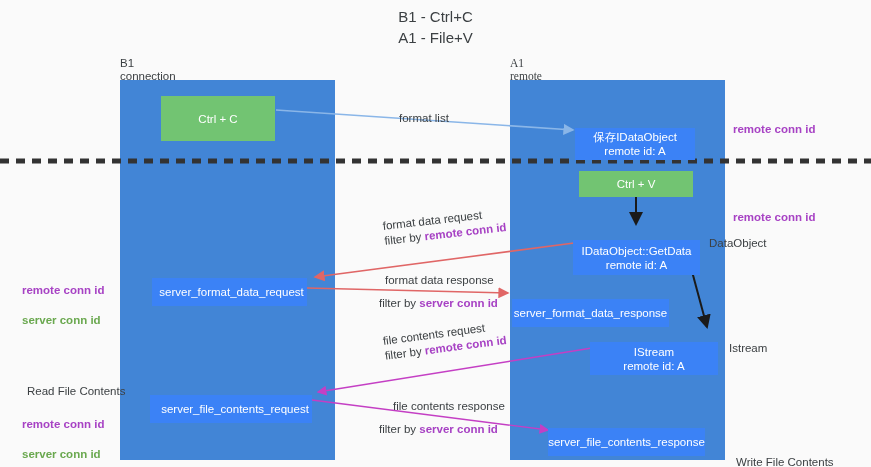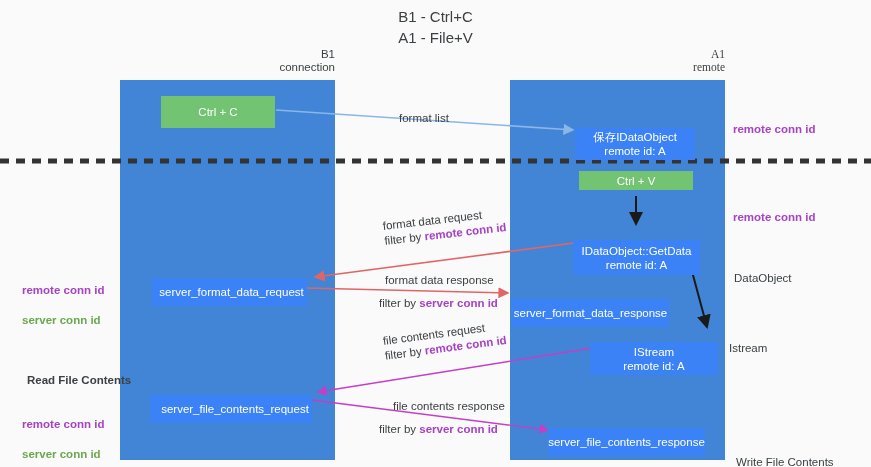--- a/index.html
+++ b/index.html
@@ -14,22 +14,22 @@
 
   
   .title{
     position:absolute;left:0;top:6px;width:871px;
     text-align:center;color:#3c4043;font-size:15px;line-height:21px;
     white-space:pre-line;
   }
 
   
   .colhead{
-    position:absolute;text-align:right;color:#3c4043;
-    font-size:11.5px;line-height:13px;white-space:pre-line;
+    position:absolute;text-align:left;color:#3c4043;
+    font-size:11.5px;line-height:13px;white-space:pre-line;margin-top:9px;
   }
 
   
   .lane{position:absolute;background:#4285d6;}
 
   
   .box{
     position:absolute;display:flex;align-items:center;justify-content:center;
     text-align:center;color:#ffffff;font-size:11.5px;line-height:14px;
     white-space:pre-line;box-sizing:border-box;padding:2px 4px;
@@ -96,26 +96,26 @@
 
     <line x1="574" y1="243" x2="315" y2="277" stroke="#e06666" stroke-width="1.6" marker-end="url(#ah-red)"></line>
 
     <line x1="307" y1="288" x2="508" y2="293" stroke="#e06666" stroke-width="1.6" marker-end="url(#ah-red)"></line>
 
     <line x1="592" y1="348" x2="318" y2="392" stroke="#c43fc4" stroke-width="1.4" marker-end="url(#ah-mag)"></line>
 
     <line x1="312" y1="400" x2="548" y2="430" stroke="#c43fc4" stroke-width="1.4" marker-end="url(#ah-mag)"></line>
   </svg>
 
-  <div class="box green" style="left:161px;top:96px;width:114px;height:32px;">Ctrl + C</div>
+  <div class="box green" style="left:161px;top:96px;width:114px;height:45px;">Ctrl + C</div>
 
   <div class="box orange" style="left:575px;top:116px;width:120px;height:32px;">保存IDataObject
 remote id: A</div>
 
-  <div class="box green" style="left:579px;top:171px;width:114px;height:19px;text-align:center;">Ctrl + V</div>
+  <div class="box green" style="left:579px;top:171px;width:114px;height:26px;text-align:center;">Ctrl + V</div>
 
   <div class="box orange" style="left:573px;top:228px;width:127px;height:35px;">IDataObject::GetData
 remote id: A</div>
 
   <div class="box orange" style="left:152px;top:266px;width:155px;height:28px;padding-left:8px;">server_format_data_request</div>
 
   <div class="box orange" style="left:512px;top:287px;width:157px;height:28px;">server_format_data_response</div>
 
   <div class="box orange" style="left:590px;top:330px;width:128px;height:33px;">IStream
 remote id: A</div>
@@ -146,30 +146,30 @@
   </div>
 
   <div class="cap" style="left:393px;top:399px;">file contents response</div>
   <div class="cap" style="left:379px;top:422px;">
     <span>filter by </span><span class="p">server conn id</span>
   </div>
 
   <div class="ann purple" style="left:733px;top:122px;">remote conn id</div>
 
   <div class="ann purple" style="left:733px;top:210px;">remote conn id</div>
-  <div class="ann dark" style="left:734px;top:236px;margin-top:35px;">DataObject</div>
+  <div class="ann dark" style="left:709px;top:236px;">DataObject</div>
 
   <div class="ann dark" style="left:729px;top:341px;">Istream</div>
 
   <div class="ann dark" style="left:736px;top:424px;margin-top:31px;">Write File Contents</div>
 
   <div class="ann stack" style="left:22px;top:268px;">
     <span class="p">remote conn id</span><br>
     <span class="g">server conn id</span>
   </div>
 
-  <div class="ann dark" style="left:27px;top:373px;font-weight:bold;">Read File Contents</div>
+  <div class="ann dark" style="left:27px;top:384px;">Read File Contents</div>
   <div class="ann stack" style="left:22px;top:402px;">
     <span class="p">remote conn id</span><br>
     <span class="g">server conn id</span>
   </div>
 
 </div>
 
 </body></html>

